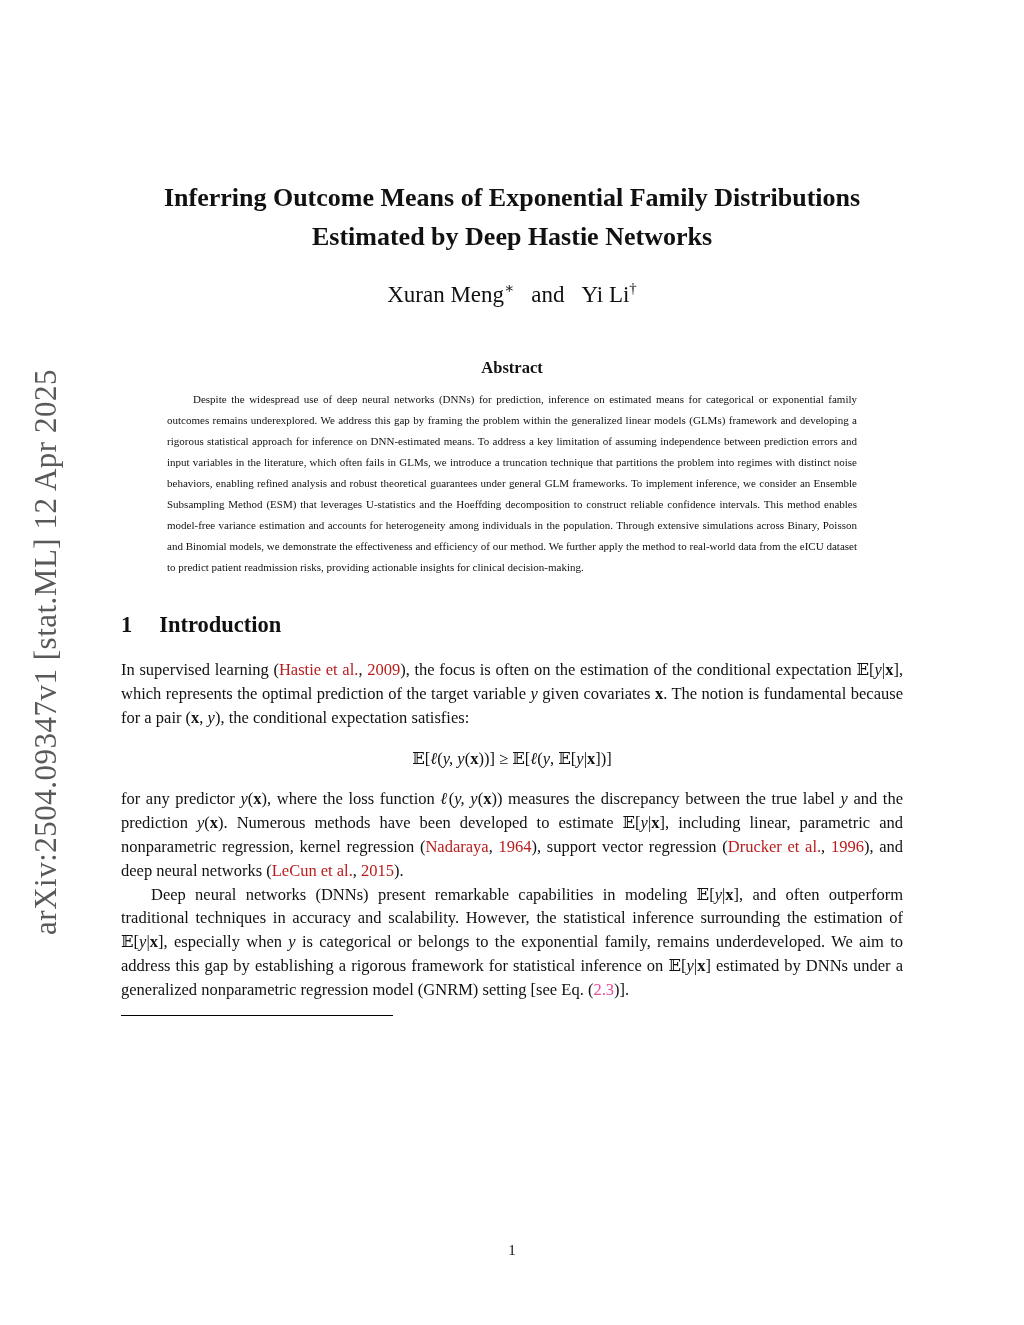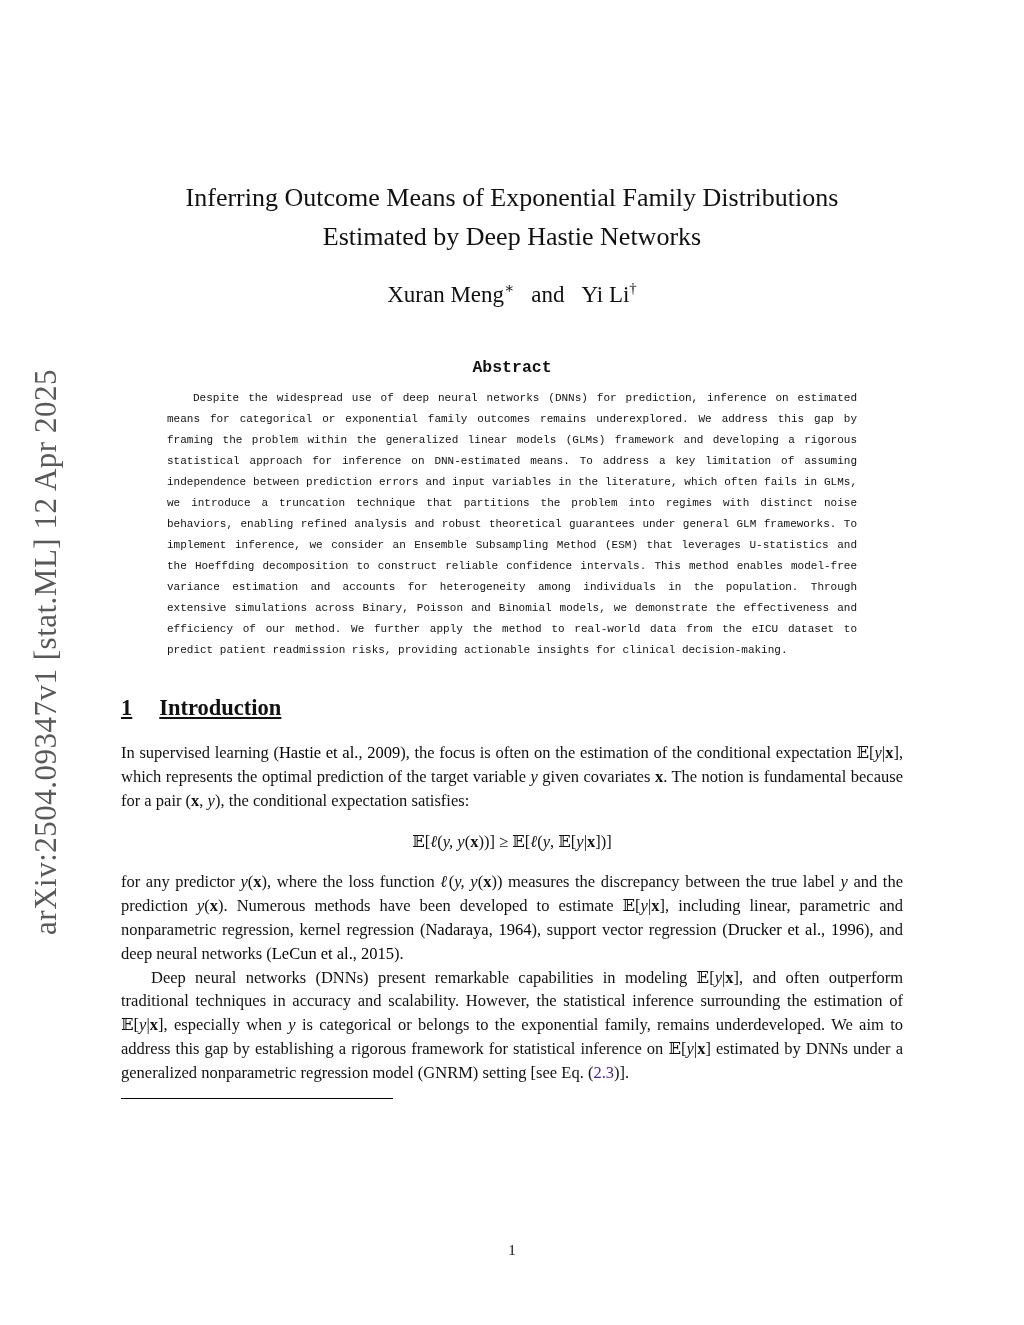--- a/index.html
+++ b/index.html
@@ -21,66 +21,65 @@
     transform-origin: center center;
     white-space: nowrap;
     font-size: 31px;
     color: #595959;
     letter-spacing: 0.5px;
   }
   .title {
     margin: 178px 120px 0;
     text-align: center;
     font-size: 26px;
-    font-weight: normal;
+    font-weight: bold;
     line-height: 39px;
   }
   .authors {
     margin-top: 26px;
     text-align: center;
     font-size: 23px;
   }
-  .abstract { margin: 50px 167px 0; font-family: Liberation Mono, monospace; }
+  .abstract { margin: 50px 167px 0; }
   .abstract-heading {
     text-align: center;
     font-weight: bold;
     font-size: 16.5px;
     margin-bottom: 11px;
   }
   .abstract-body {
     margin: 0;
     font-size: 11px;
     line-height: 21px;
     text-align: justify;
     text-indent: 26px;
   }
   .section-heading {
     margin: 34px 121px 0;
     font-size: 22.5px;
     font-weight: bold;
-    text-decoration: underline;
   }
   .section-num { margin-right: 27px; }
   .body-par {
     margin: 0 121px;
     font-size: 16.5px;
     line-height: 23.8px;
     text-align: justify;
   }
   .body-par.after-section { margin-top: 20px; }
   .body-par.indent { text-indent: 30px; }
   .equation {
     margin: 20px 121px 18px;
     text-align: center;
     font-size: 16.5px;
   }
   .seg-i { font-style: italic; }
   .seg-b { font-weight: bold; }
-  .seg-link { color: #000000; }
-  .seg-ref { color: #4c1d95; }
+  .seg-link { color: #b91c1c; }
+  .seg-ref { color: #ec4899; }
   .seg-mono { font-family: "DejaVu Sans Mono", "Liberation Mono", monospace; font-size: 0.9em; }
   .seg-sup { vertical-align: super; font-size: 0.65em; line-height: 0; }
   .seg-gap { margin: 0 17px; }
   .footnote-rule {
     margin: 13px 0 7px 121px;
     width: 272px;
     height: 0;
     border-top: 1px solid #000;
   }
   .footnote {

